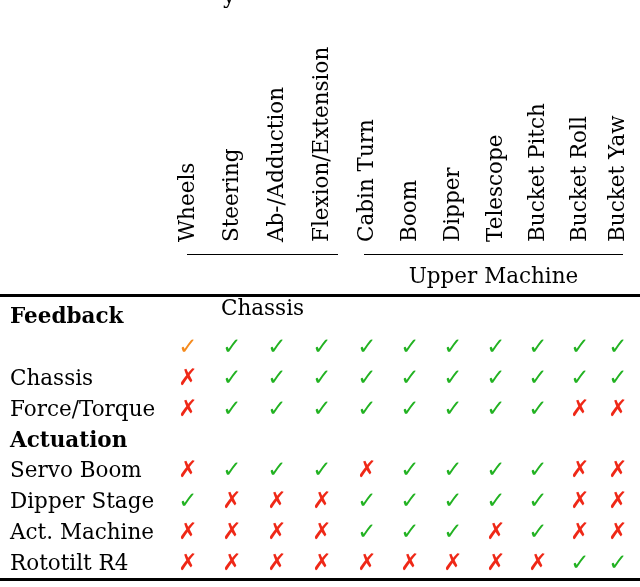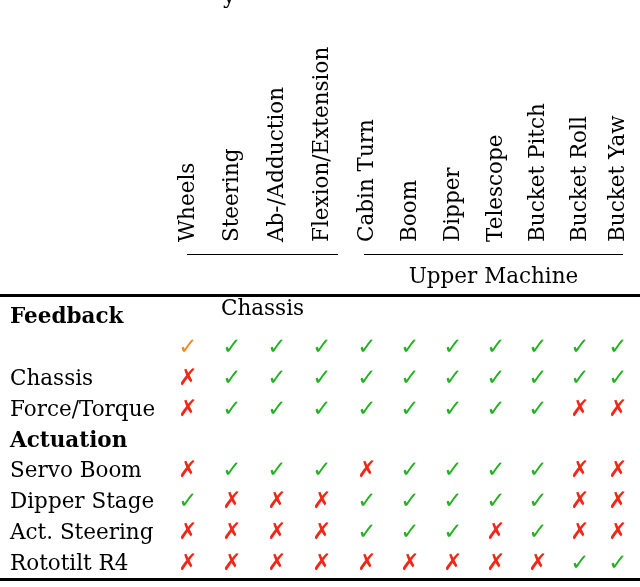--- a/index.html
+++ b/index.html
@@ -139,21 +139,21 @@
         <span class="mark" style="left: 322px; color: rgb(239, 40, 23);">✗</span>
         <span class="mark" style="left: 367px; color: rgb(34, 178, 34);">✓</span>
         <span class="mark" style="left: 410px; color: rgb(34, 178, 34);">✓</span>
         <span class="mark" style="left: 453px; color: rgb(34, 178, 34);">✓</span>
         <span class="mark" style="left: 496px; color: rgb(34, 178, 34);">✓</span>
         <span class="mark" style="left: 538px; color: rgb(34, 178, 34);">✓</span>
         <span class="mark" style="left: 580px; color: rgb(239, 40, 23);">✗</span>
         <span class="mark" style="left: 618px; color: rgb(239, 40, 23);">✗</span>
       </div>
       <div class="row">
-        <span class="row-label">Act. Steering</span>
+        <span class="row-label">Act. Machine</span>
         <span class="mark" style="left: 188px; color: rgb(239, 40, 23);">✗</span>
         <span class="mark" style="left: 232px; color: rgb(239, 40, 23);">✗</span>
         <span class="mark" style="left: 277px; color: rgb(239, 40, 23);">✗</span>
         <span class="mark" style="left: 322px; color: rgb(239, 40, 23);">✗</span>
         <span class="mark" style="left: 367px; color: rgb(34, 178, 34);">✓</span>
         <span class="mark" style="left: 410px; color: rgb(34, 178, 34);">✓</span>
         <span class="mark" style="left: 453px; color: rgb(34, 178, 34);">✓</span>
         <span class="mark" style="left: 496px; color: rgb(239, 40, 23);">✗</span>
         <span class="mark" style="left: 538px; color: rgb(34, 178, 34);">✓</span>
         <span class="mark" style="left: 580px; color: rgb(239, 40, 23);">✗</span>

